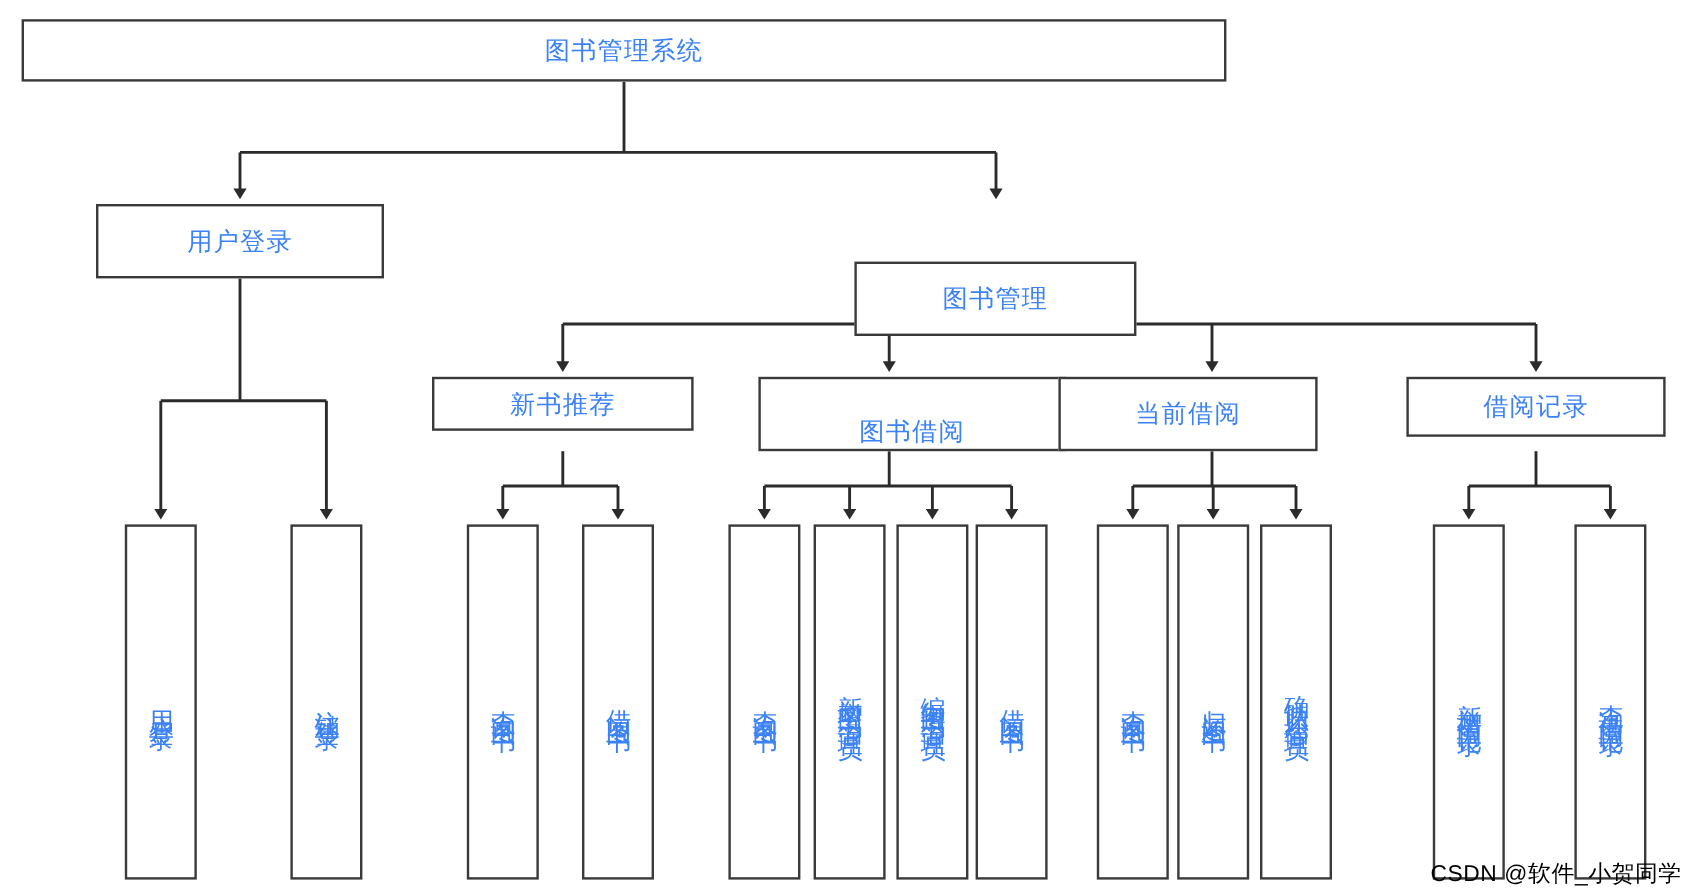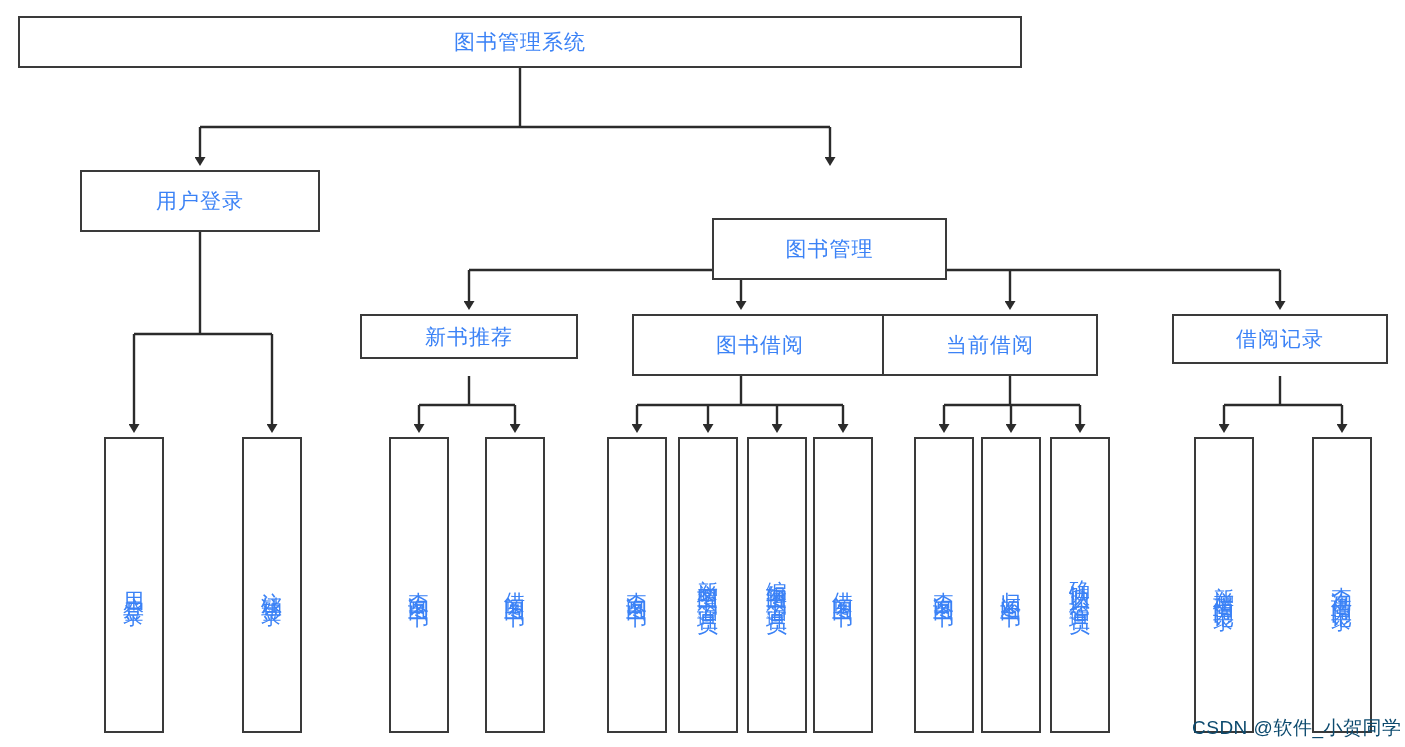--- a/index.html
+++ b/index.html
@@ -44,21 +44,21 @@
   }
   .node.v .vtext {
     writing-mode: vertical-rl;
     text-orientation: upright;
     letter-spacing: 5px;
     line-height: 1;
     white-space: nowrap;
   }
   .watermark {
     position: absolute;
-    color: #0c4a6e;
+    color: #000000;
     font-size: 19px;
     letter-spacing: 0.5px;
     white-space: nowrap;
   }
 </style>
 </head>
 <body>
 
 <div id="canvas">
 
@@ -119,21 +119,21 @@
   <div class="node h" style="left:80px;top:170px;width:240px;height:62px;">
     <span>用户登录</span>
   </div>
   <div class="node h" style="left:712px;top:170px;width:235px;height:62px;margin-top:48px;">
     <span>图书管理</span>
   </div>
 
   <div class="node h" style="left:360px;top:314px;width:218px;height:45px;">
     <span>新书推荐</span>
   </div>
-  <div class="node h" style="left:632px;top:314px;width:256px;height:62px;">
+  <div class="node h" style="left:632px;top:314px;width:256px;height:62px;align-items:flex-end;">
     <span>图书借阅</span>
   </div>
   <div class="node h" style="left:882px;top:314px;width:216px;height:62px;">
     <span>当前借阅</span>
   </div>
   <div class="node h" style="left:1172px;top:314px;width:216px;height:50px;">
     <span>借阅记录</span>
   </div>
 
   <div class="node v" style="left:104px;top:437px;width:60px;height:296px;">

